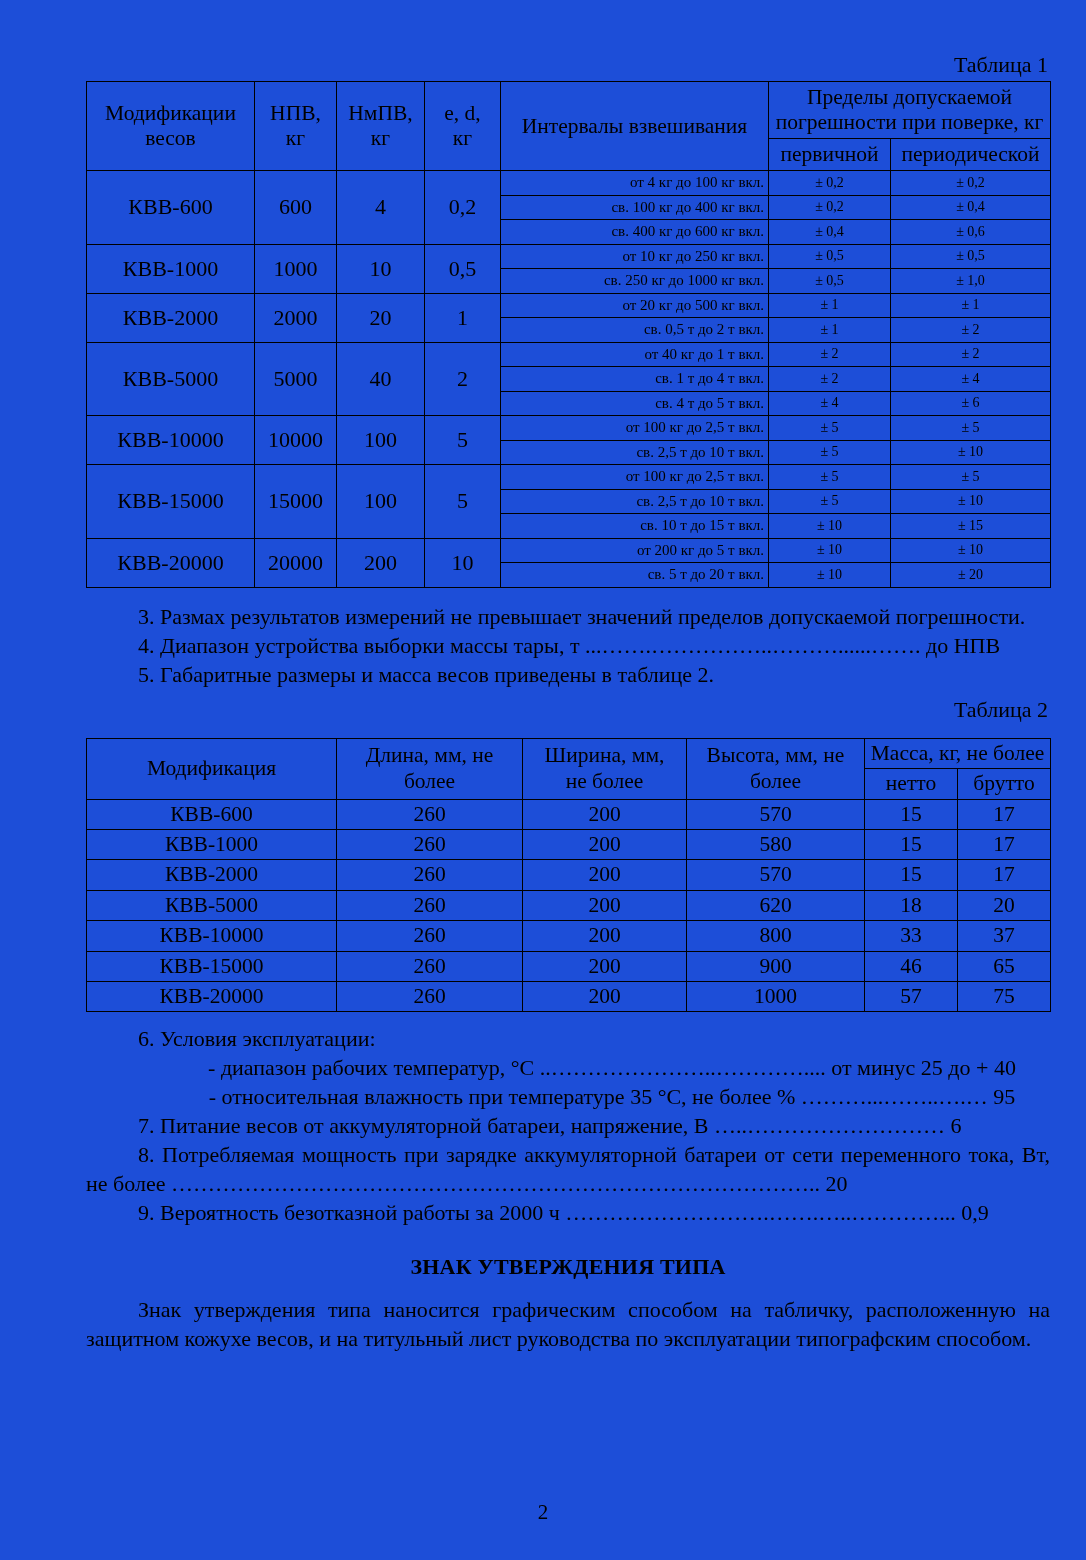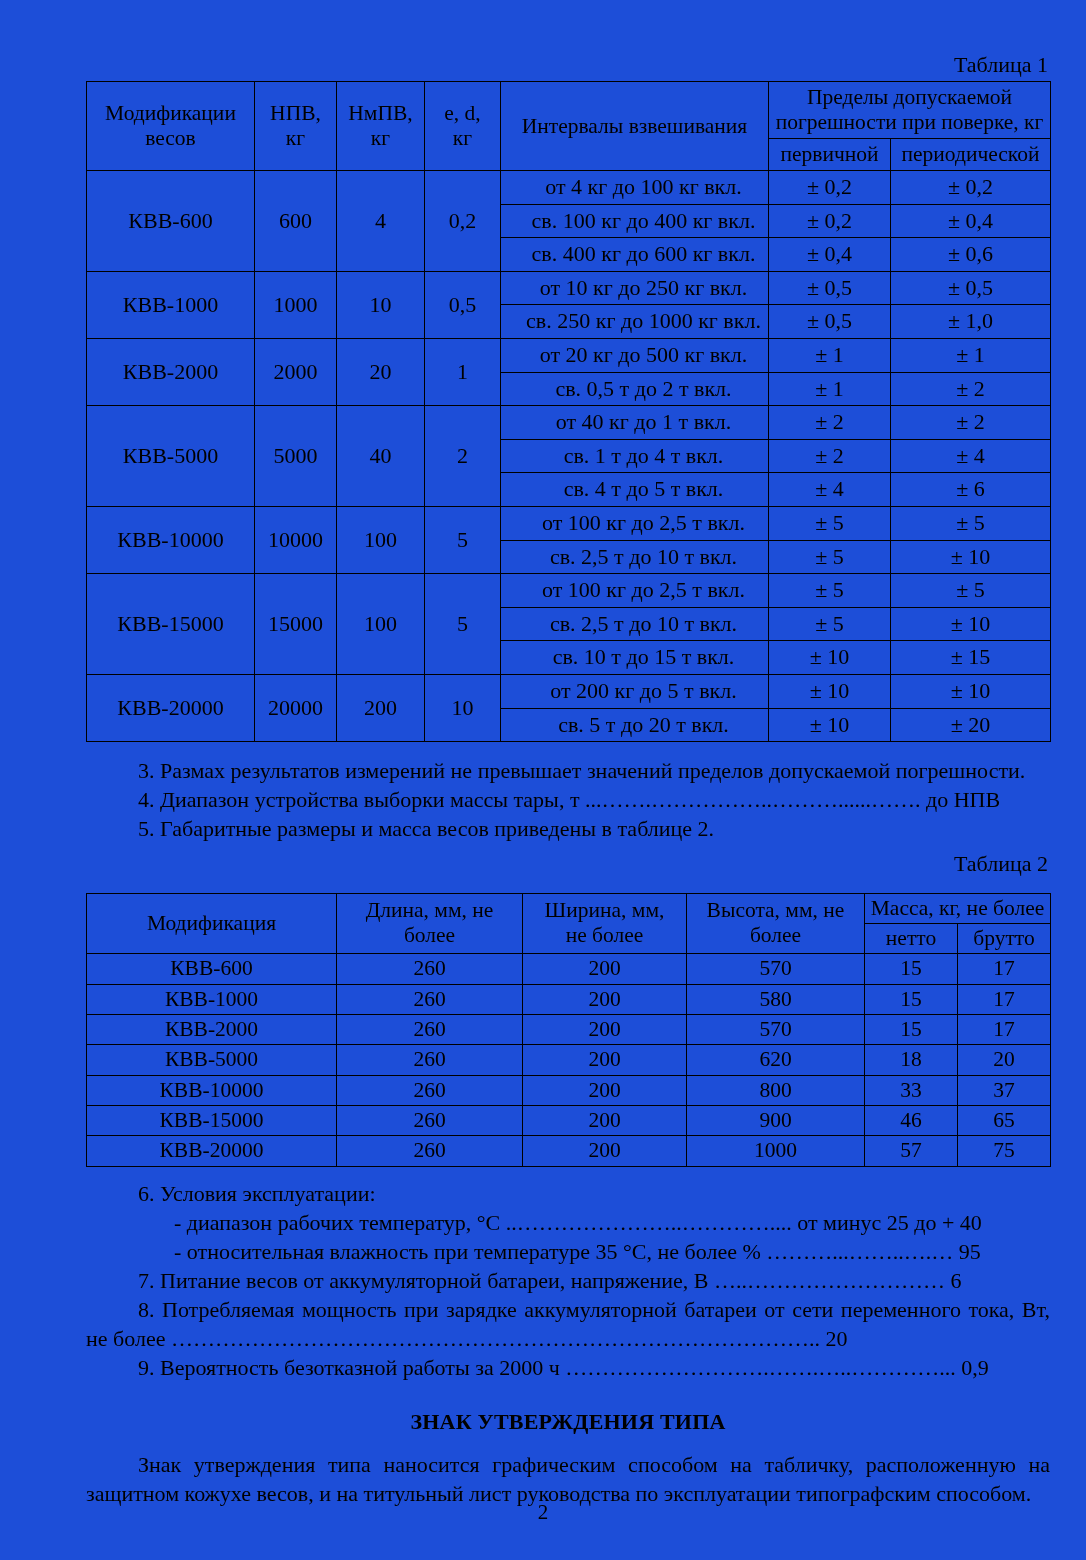--- a/index.html
+++ b/index.html
@@ -48,27 +48,27 @@
     text-align: center;
     vertical-align: middle;
     font-weight: normal;
   }
 
   
   #table1 th { padding: 3px 3px; }
   #table1 td.mod,
   #table1 td.num { font-size: 22px; }
   #table1 td.interval {
-    text-align: center;
+    text-align: right;
     padding-left: 22px;
-    font-size: 22px;
+    font-size: 15px;
     line-height: 1.30;
   }
   #table1 td.err {
-    font-size: 22px;
+    font-size: 14px;
     line-height: 1.30;
     margin-top: 32px;
   }
   .multiline { white-space: pre-line; }
 
   .hdr-pred { line-height: 1.15; }
 
   
   #table2 { font-size: 21.5px; margin-top: 16px; }
   #table2 th { padding: 2px 3px; line-height: 1.18; }
@@ -79,21 +79,21 @@
   p.para {
     margin: 0;
     font-size: 22px;
     line-height: 1.32;
     text-align: justify;
     text-indent: 52px;
   }
   p.para.sub {
     text-indent: 0;
     padding-left: 88px;
-    text-align: left;
+    text-align: center;
   }
   p.para.left { text-align: left; }
 
   h2.section-title {
     text-align: center;
     font-size: 22px;
     font-weight: bold;
     margin: 26px 0 13px 0;
     line-height: 1.3;
     letter-spacing: 0.2px;

